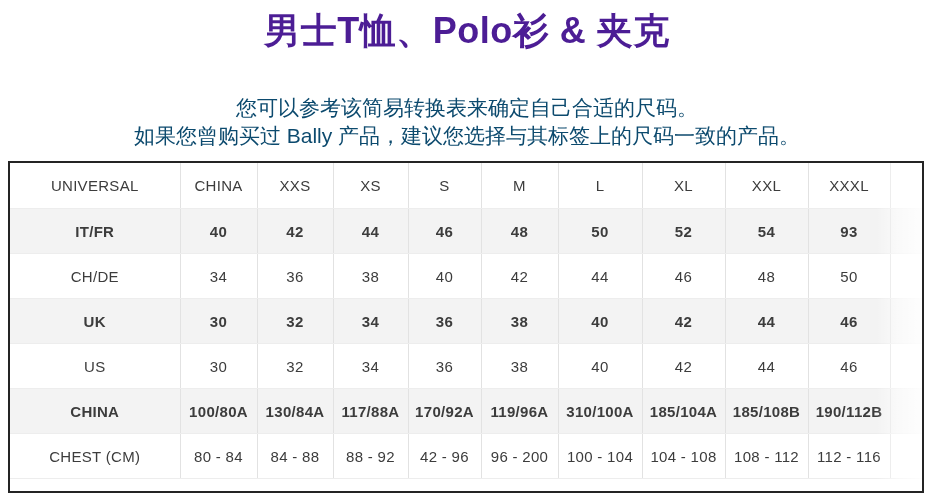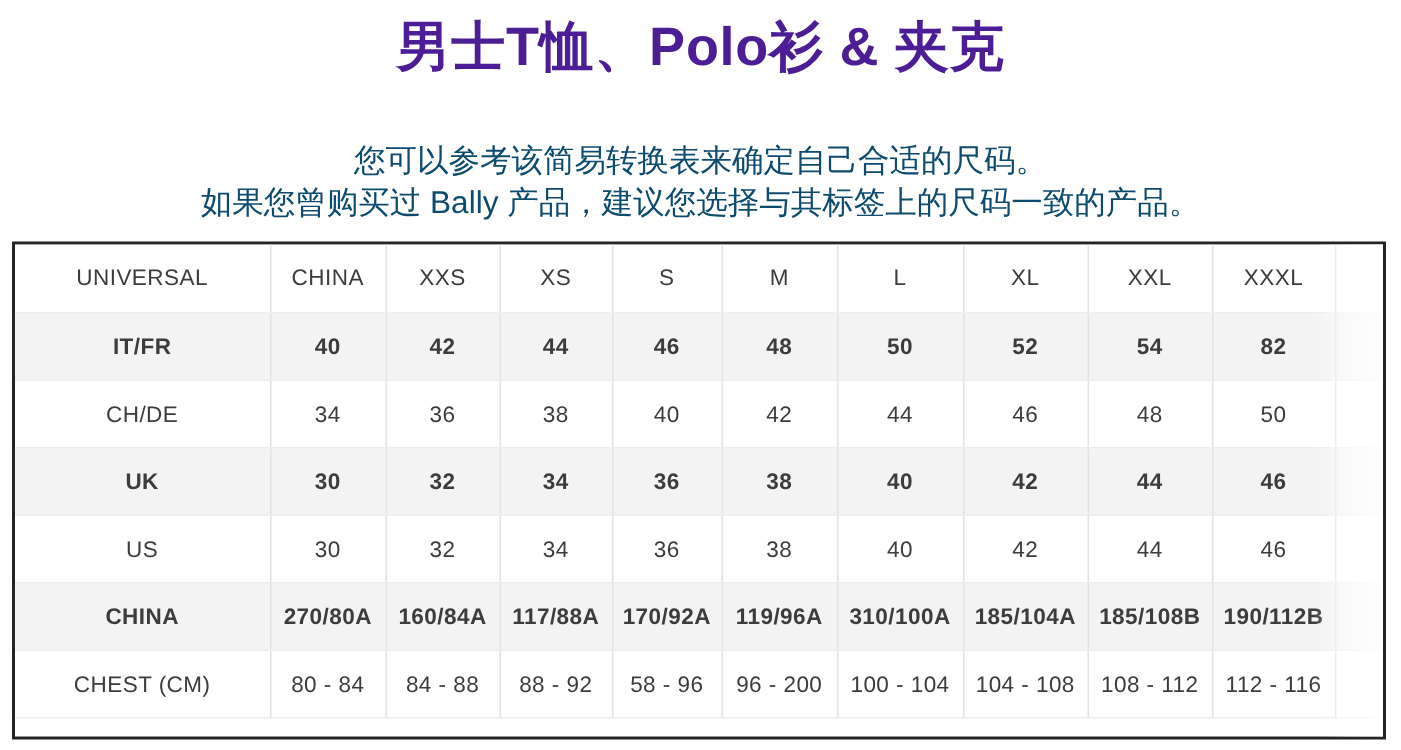--- a/index.html
+++ b/index.html
@@ -117,21 +117,21 @@
           <tr class="stripe">
             <td>IT/FR</td>
             <td>40</td>
             <td>42</td>
             <td>44</td>
             <td>46</td>
             <td>48</td>
             <td>50</td>
             <td>52</td>
             <td>54</td>
-            <td>82</td>
+            <td>93</td>
             <td class="cut-cell"></td>
           </tr>
           <tr>
             <td>CH/DE</td>
             <td>34</td>
             <td>36</td>
             <td>38</td>
             <td>40</td>
             <td>42</td>
             <td>44</td>
@@ -161,37 +161,37 @@
             <td>36</td>
             <td>38</td>
             <td>40</td>
             <td>42</td>
             <td>44</td>
             <td>46</td>
             <td class="cut-cell"></td>
           </tr>
           <tr class="stripe">
             <td>CHINA</td>
-            <td>270/80A</td>
-            <td>160/84A</td>
+            <td>100/80A</td>
+            <td>130/84A</td>
             <td>117/88A</td>
             <td>170/92A</td>
             <td>119/96A</td>
             <td>310/100A</td>
             <td>185/104A</td>
             <td>185/108B</td>
             <td>190/112B</td>
             <td class="cut-cell">19</td>
           </tr>
           <tr>
             <td>CHEST (CM)</td>
             <td>80 - 84</td>
             <td>84 - 88</td>
             <td>88 - 92</td>
-            <td>58 - 96</td>
+            <td>42 - 96</td>
             <td>96 - 200</td>
             <td>100 - 104</td>
             <td>104 - 108</td>
             <td>108 - 112</td>
             <td>112 - 116</td>
             <td class="cut-cell">11</td>
           </tr>
         </tbody>
     </table>
   </div>

